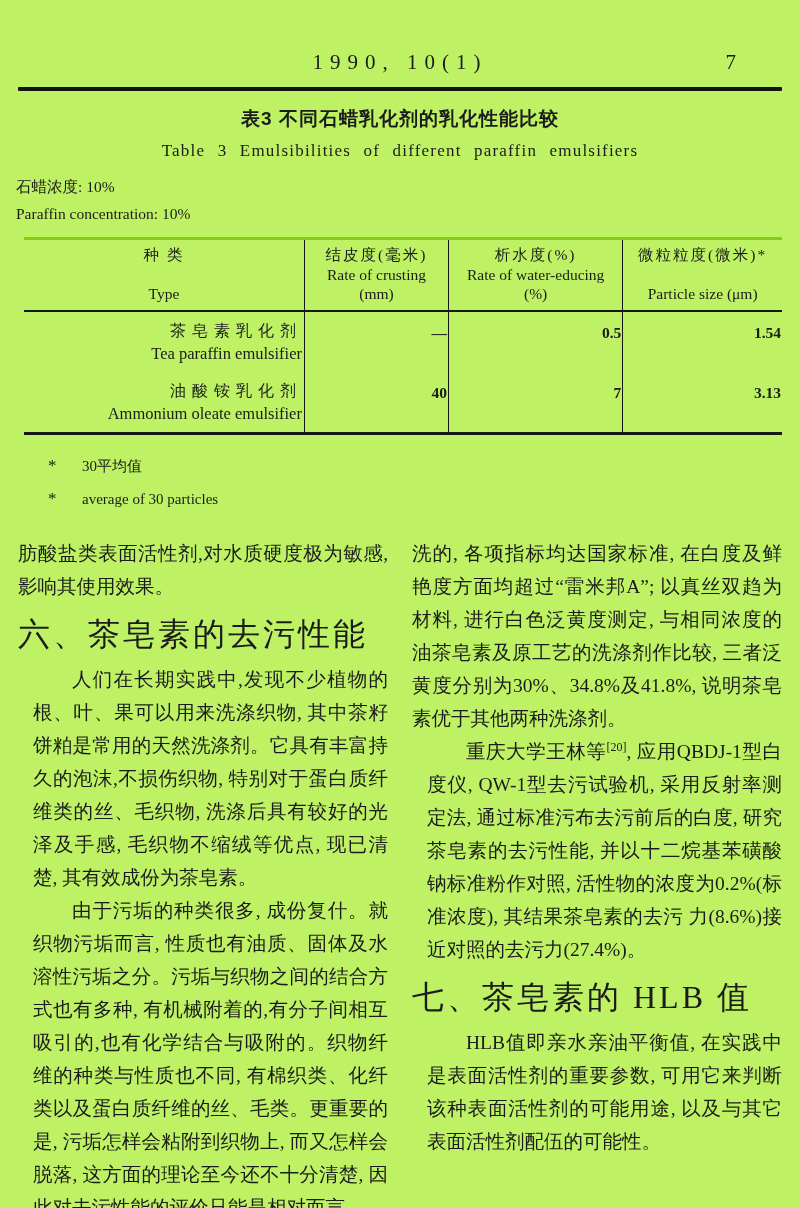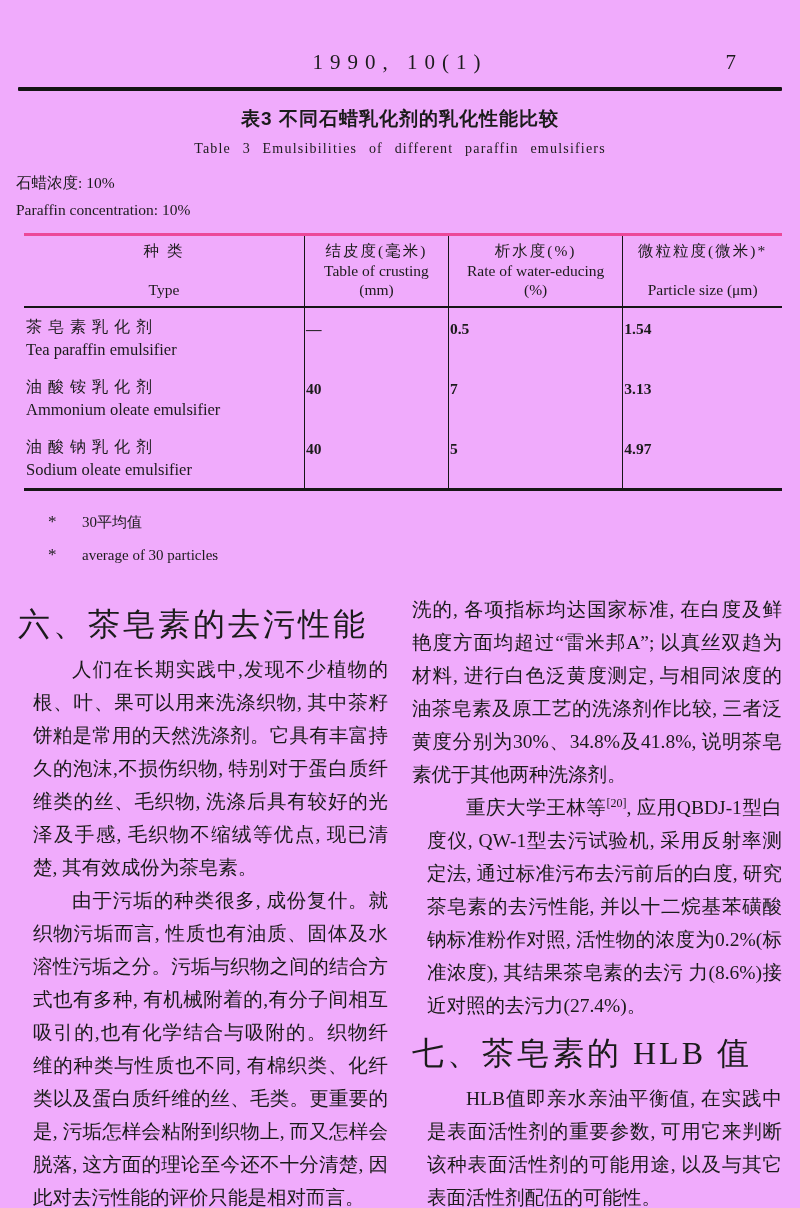--- a/index.html
+++ b/index.html
@@ -1,20 +1,20 @@
 <!DOCTYPE html>
 <html><head>
 <meta charset="utf-8">
 <style>
   html,body { margin:0; padding:0; background:#d9d9d6; }
   .page {
     position:relative;
     width:800px; height:1208px;
     margin:0 auto;
-    background:#f0abfc;
+    background:#bef264;
     color:#1b1b1b;
     font-family:"Liberation Serif","DejaVu Serif",serif;
     box-sizing:border-box;
     padding:50px 16px 0 16px;
     overflow:hidden;
   }
   
   .running-head { position:relative; height:28px; }
   .issue {
     text-align:center; font-size:21px; letter-spacing:7px;
@@ -26,42 +26,42 @@
     border-radius:1px;
   }
   
   .tbl-title-zh {
     margin-top:15px; text-align:center;
     font-family:"Liberation Sans","DejaVu Sans",sans-serif;
     font-weight:bold; font-size:19px; letter-spacing:1px;
   }
   .tbl-title-en {
     margin-top:9px; text-align:center;
-    font-size:14px; letter-spacing:1.2px; word-spacing:7px;
+    font-size:17px; letter-spacing:1.2px; word-spacing:7px;
   }
   .conditions {
     margin-top:12px; text-align:left; padding-right:22px;
     font-size:15.5px; line-height:1.75;
   }
   
   table.emul {
     width:758px; margin:10px 0 0 8px;
     border-collapse:collapse; table-layout:fixed;
-    border-top:3px solid #ec4899; border-bottom:3px solid #161616;
+    border-top:3px solid #84cc16; border-bottom:3px solid #161616;
   }
   table.emul col.c1 { width:37%; }
   table.emul col.c2 { width:19%; }
   table.emul col.c3 { width:23%; }
   table.emul col.c4 { width:21%; }
   table.emul thead tr { border-bottom:2px solid #161616; }
   table.emul th + th, table.emul td + td { border-left:1.5px solid #161616; }
   table.emul th { padding:5px 2px 7px 2px; font-weight:normal; vertical-align:top; }
   .h-zh { display:block; font-size:15.5px; letter-spacing:2px; line-height:20px; min-height:20px; }
   .h-en { display:block; font-size:15.5px; line-height:19px; min-height:19px; }
-  table.emul td { text-align:left; vertical-align:top; }
+  table.emul td { text-align:right; vertical-align:top; }
   td.cell-type { padding:7px 2px 6px 2px; }
   .t-zh { display:block; font-size:16px; letter-spacing:6px; line-height:23px; }
   .t-en { display:block; font-size:16.5px; line-height:24px; }
   td.cell-val { padding-top:12px; font-size:15.5px; font-weight:bold; }
   td.cell-val.dash { font-weight:bold; }
   
   .footnotes { margin:15px 0 0 32px; font-size:15px; line-height:1.9; }
   .fn-line { display:flex; align-items:baseline; }
   .fn-marker { width:34px; font-size:17px; }
   
@@ -103,21 +103,21 @@
       </colgroup>
     <thead>
       <tr>
         <th>
           <span class="h-zh">种  类</span>
           <span class="h-en"></span>
           <span class="h-en">Type</span>
         </th>
         <th>
           <span class="h-zh">结皮度(毫米)</span>
-          <span class="h-en">Table of crusting</span>
+          <span class="h-en">Rate of crusting</span>
           <span class="h-en">(mm)</span>
         </th>
         <th>
           <span class="h-zh">析水度(%)</span>
           <span class="h-en">Rate of water-educing</span>
           <span class="h-en">(%)</span>
         </th>
         <th>
           <span class="h-zh">微粒粒度(微米)*</span>
           <span class="h-en"></span>
@@ -137,46 +137,38 @@
       </tr>
       <tr>
         <td class="cell-type">
           <span class="t-zh">油酸铵乳化剂</span>
           <span class="t-en">Ammonium oleate emulsifier</span>
         </td>
         <td class="cell-val">40</td>
         <td class="cell-val">7</td>
         <td class="cell-val">3.13</td>
       </tr>
-      <tr>
-        <td class="cell-type">
-          <span class="t-zh">油酸钠乳化剂</span>
-          <span class="t-en">Sodium oleate emulsifier</span>
-        </td>
-        <td class="cell-val">40</td>
-        <td class="cell-val">5</td>
-        <td class="cell-val">4.97</td>
-      </tr>
     </tbody>
   </table>
 
   <div class="footnotes">
     <div class="fn-line">
       <span class="fn-marker">*</span>
       <span>30平均值</span>
     </div>
     <div class="fn-line">
       <span class="fn-marker">*</span>
       <span>average of 30 particles</span>
     </div>
   </div>
 
   <div class="columns">
 
     <div class="col">
+      <p>肪酸盐类表面活性剂,对水质硬度极为敏感,影响其使用效果。</p>
       <h3 class="sec">六、茶皂素的去污性能</h3>
       <p class="ind">人们在长期实践中,发现不少植物的根、叶、果可以用来洗涤织物, 其中茶籽饼粕是常用的天然洗涤剂。它具有丰富持久的泡沫,不损伤织物, 特别对于蛋白质纤维类的丝、毛织物, 洗涤后具有较好的光泽及手感, 毛织物不缩绒等优点, 现已清楚, 其有效成份为茶皂素。</p>
       <p class="ind">由于污垢的种类很多, 成份复什。就织物污垢而言, 性质也有油质、固体及水溶性污垢之分。污垢与织物之间的结合方式也有多种, 有机械附着的,有分子间相互吸引的,也有化学结合与吸附的。织物纤维的种类与性质也不同, 有棉织类、化纤类以及蛋白质纤维的丝、毛类。更重要的是, 污垢怎样会粘附到织物上, 而又怎样会脱落, 这方面的理论至今还不十分清楚, 因此对去污性能的评价只能是相对而言。</p>
 
     </div>
 
     <div class="col">
       <p>洗的, 各项指标均达国家标准, 在白度及鲜艳度方面均超过“雷米邦A”; 以真丝双趋为材料, 进行白色泛黄度测定, 与相同浓度的油茶皂素及原工艺的洗涤剂作比较, 三者泛黄度分别为30%、34.8%及41.8%, 说明茶皂素优于其他两种洗涤剂。</p>
       <p class="ind"><span>重庆大学王林等</span><sup class="cite">[20]</sup><span>, 应用QBDJ-1型白度仪, QW-1型去污试验机, 采用反射率测定法, 通过标准污布去污前后的白度, 研究茶皂素的去污性能, 并以十二烷基苯磺酸钠标准粉作对照, 活性物的浓度为0.2%(标准浓度), 其结果茶皂素的去污 力(8.6%)接近对照的去污力(27.4%)。</span></p>
       <h3 class="sec">七、茶皂素的 HLB 值</h3>

